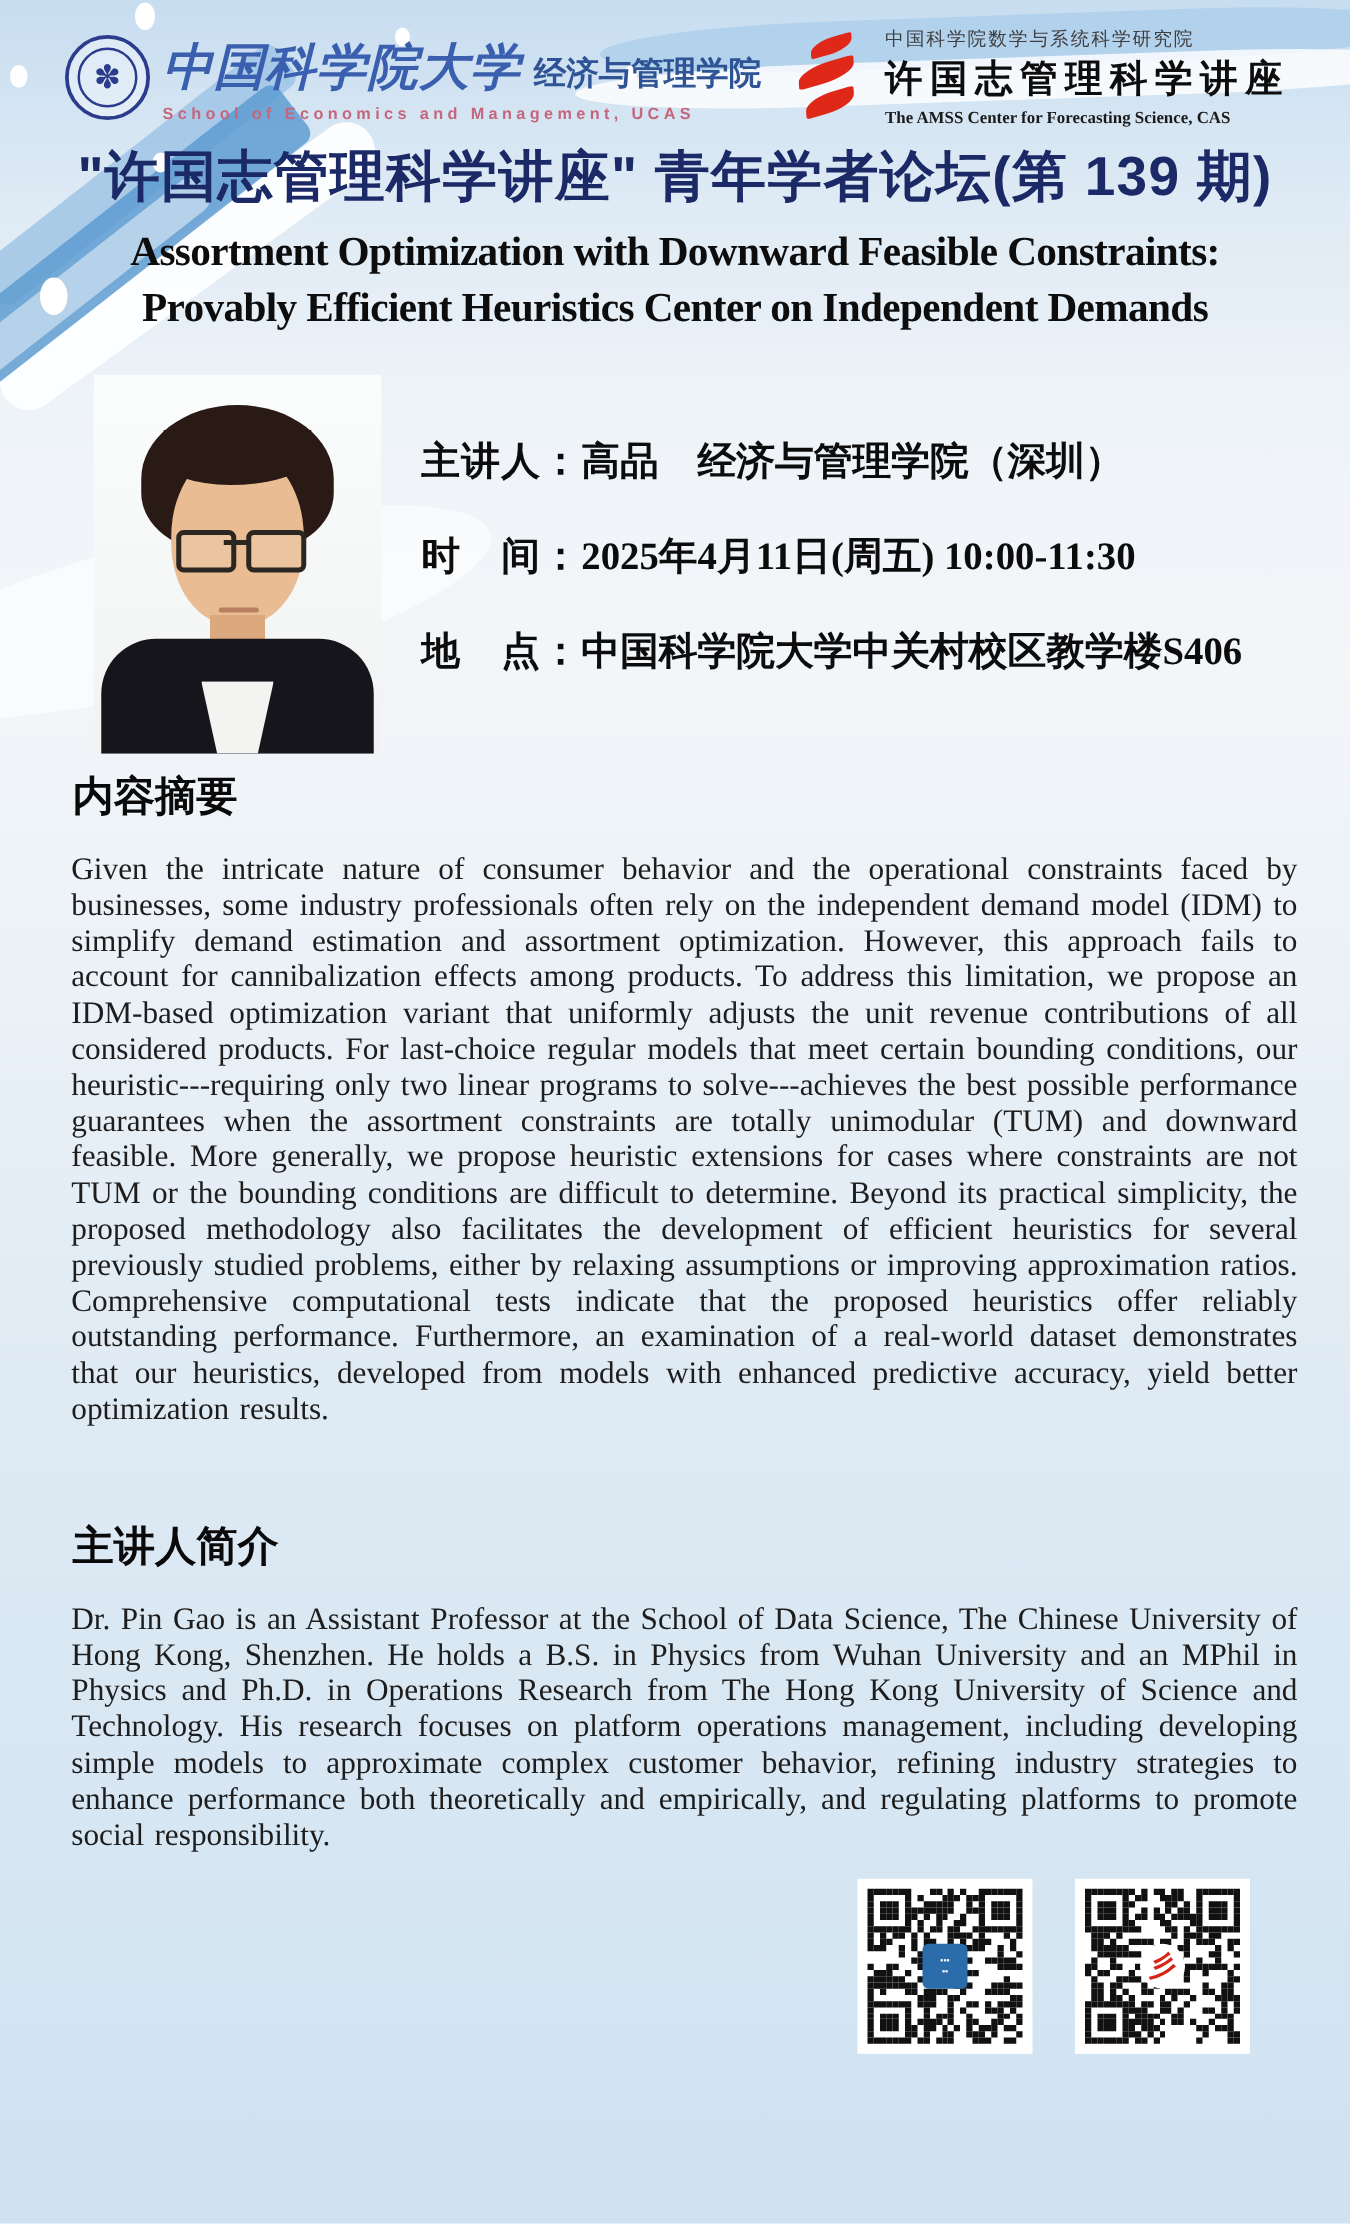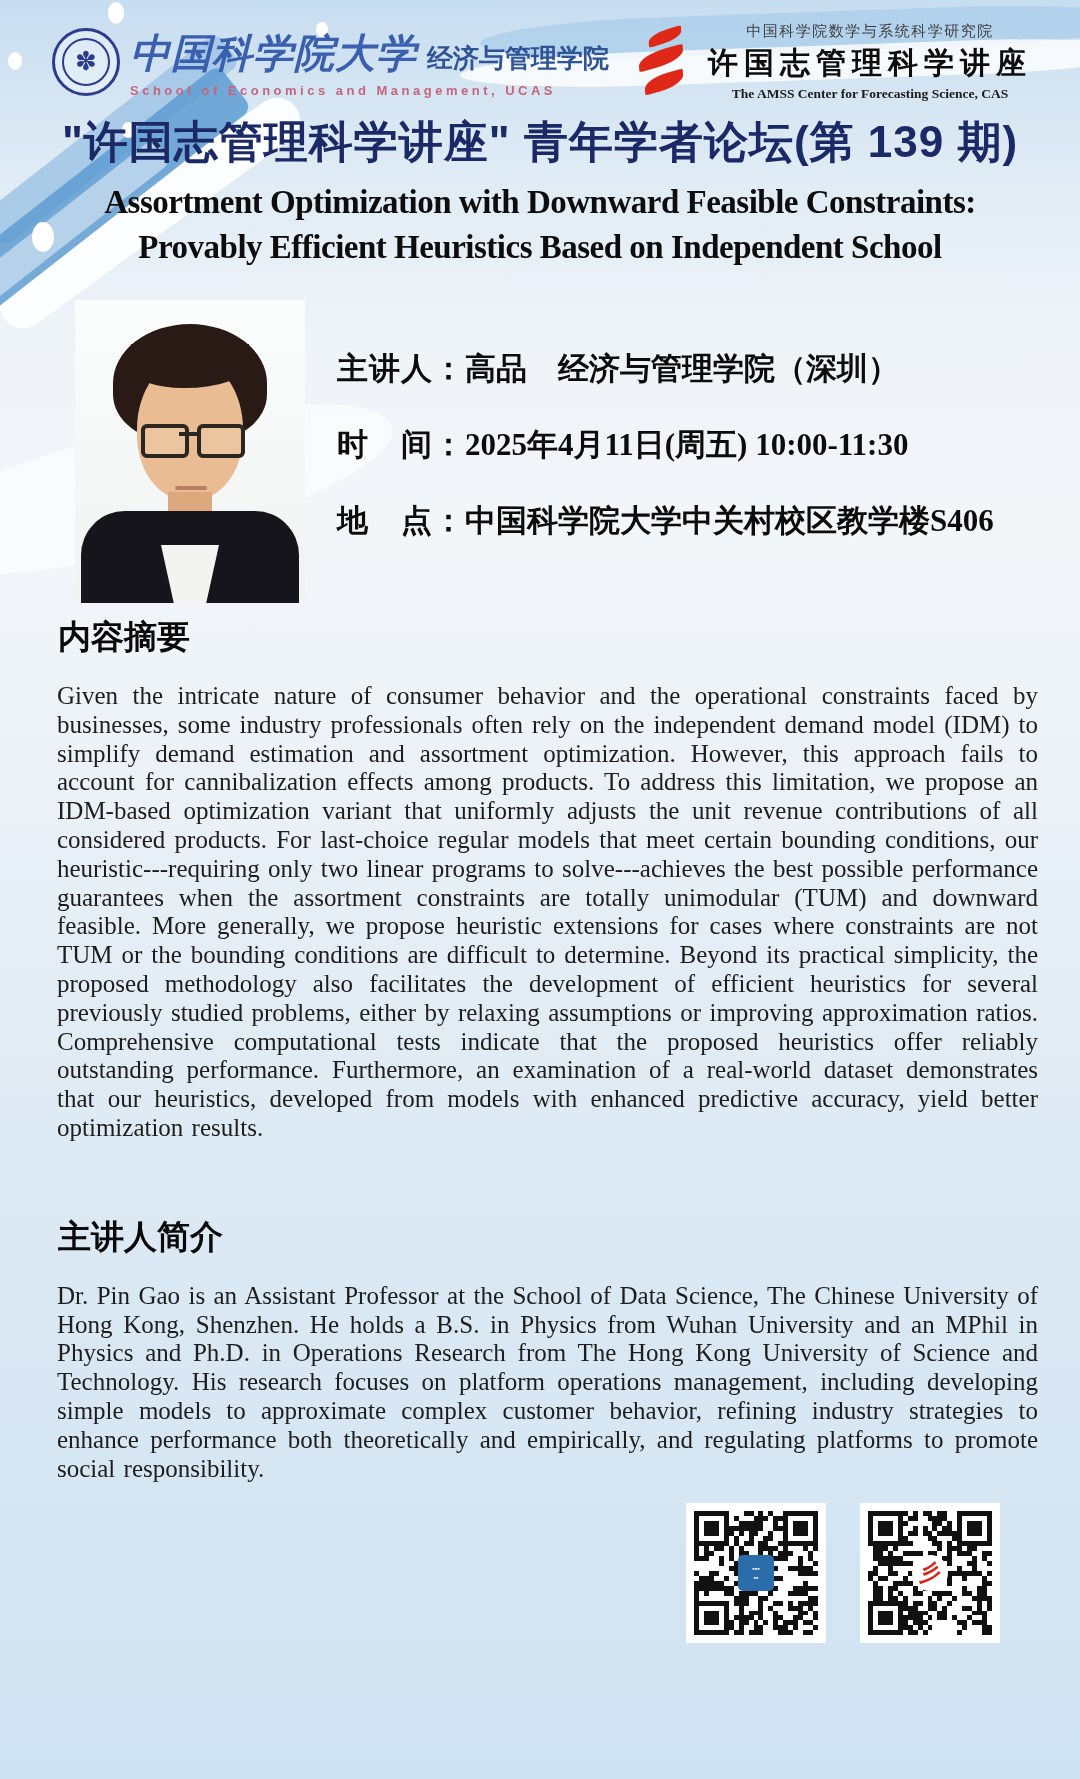--- a/index.html
+++ b/index.html
@@ -45,21 +45,21 @@
     font-family:"Liberation Serif",serif;letter-spacing:1px;}
   .ucas-school{font-size:26px;font-weight:bold;color:#2f5496;font-family:"Liberation Sans",sans-serif;}
   .ucas-en{font-size:13px;font-weight:bold;color:#c4667c;letter-spacing:3.5px;margin-top:2px;
     font-family:"Liberation Sans",sans-serif;}
   .logo-right{display:flex;align-items:center;gap:12px;}
   .amss-logo{width:64px;height:76px;position:relative;flex:0 0 auto;}
   .stroke{position:absolute;background:#e02818;border-radius:60% 10% 60% 10%;transform:rotate(-16deg) skewX(-12deg);}
   .s1{width:34px;height:13px;left:16px;top:6px;}
   .s2{width:46px;height:16px;left:6px;top:26px;}
   .s3{width:40px;height:16px;left:12px;top:50px;}
-  .amss-text{text-align:center;}
+  .amss-text{text-align:left;}
   .amss-l1{font-size:15px;color:#3f3f3f;letter-spacing:1.5px;font-family:"Liberation Sans",sans-serif;}
   .amss-l2{font-size:30px;font-weight:bold;color:#0d0d0d;letter-spacing:6px;margin-top:2px;
     font-family:"Liberation Serif",serif;}
   .amss-l3{font-size:13.5px;color:#1a1a1a;font-weight:bold;margin-top:2px;font-family:Liberation Serif, serif;}
 
   
   .banner{text-align:center;font-family:"Liberation Sans","DejaVu Sans",sans-serif;
     font-weight:900;font-size:44px;color:#1b2a66;line-height:60px;margin-top:2px;letter-spacing:1px;}
 
   
@@ -160,21 +160,21 @@
           <div class="amss-l2">许国志管理科学讲座</div>
           <div class="amss-l3">The AMSS Center for Forecasting Science, CAS</div>
         </div>
       </div>
     </div>
 
     <div class="banner">"许国志管理科学讲座" 青年学者论坛(第 139 期)</div>
 
     <div class="title">
       <div>Assortment Optimization with Downward Feasible Constraints:</div>
-      <div>Provably Efficient Heuristics Based on Independent School</div>
+      <div>Provably Efficient Heuristics Center on Independent Demands</div>
     </div>
 
     <div class="inforow">
       <div class="photo">
         <div class="hair"></div>
         <div class="face"></div>
         <div class="fringe"></div>
         <div class="neck"></div>
         <div class="jacket"></div>
         <div class="shirt"></div>

